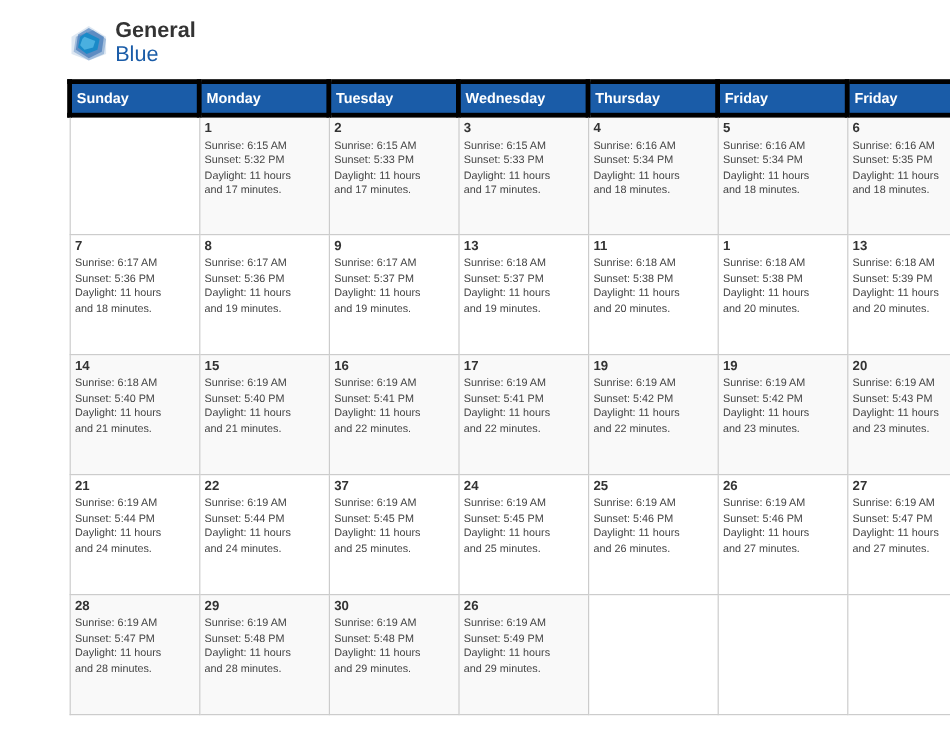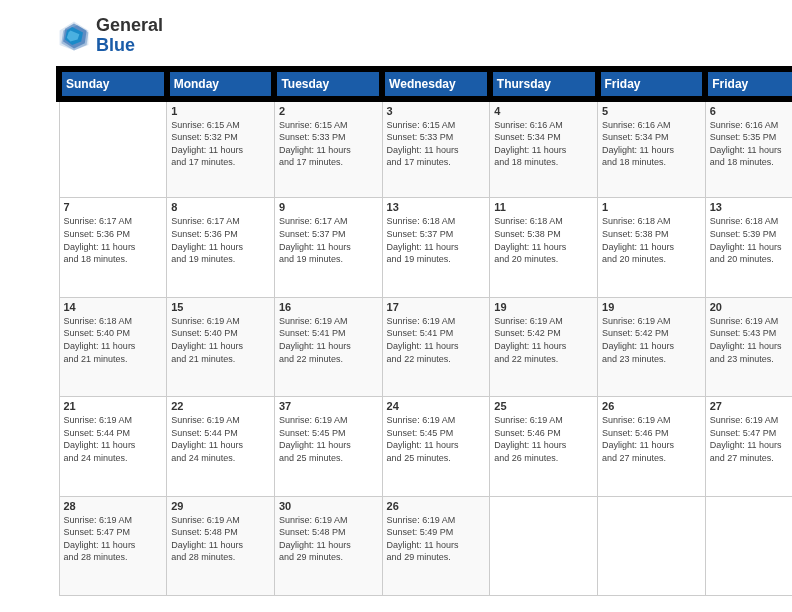--- a/index.html
+++ b/index.html
@@ -34,21 +34,21 @@
       flex-direction: column;
       line-height: 1.1;
     }
     .logo-general {
       font-size: 18px;
       font-weight: bold;
       color: #333;
     }
     .logo-blue {
       font-size: 18px;
-      font-weight: bold;
+      font-weight: normal;
       color: #1a5ca8;
     }
     .logo-icon {
       width: 36px;
       height: 36px;
     }
     .title-block {
       text-align: right;
     }
     .month-title {
@@ -66,21 +66,21 @@
       flex: 1;
       table-layout: fixed;
     }
     .calendar-table thead th {
       background: #1a5ca8;
       color: #fff;
       font-size: 12px;
       font-weight: bold;
       padding: 5px 4px;
       text-align: left;
-      border: 6px solid #000000;
+      border: 4px solid #000000;
     }
     .calendar-table tbody td {
       vertical-align: top;
       border: 1px solid #ccc;
       padding: 3px 4px;
       font-size: 9.5px;
       color: #333;
       background: #fff;
       height: 80px;
     }

